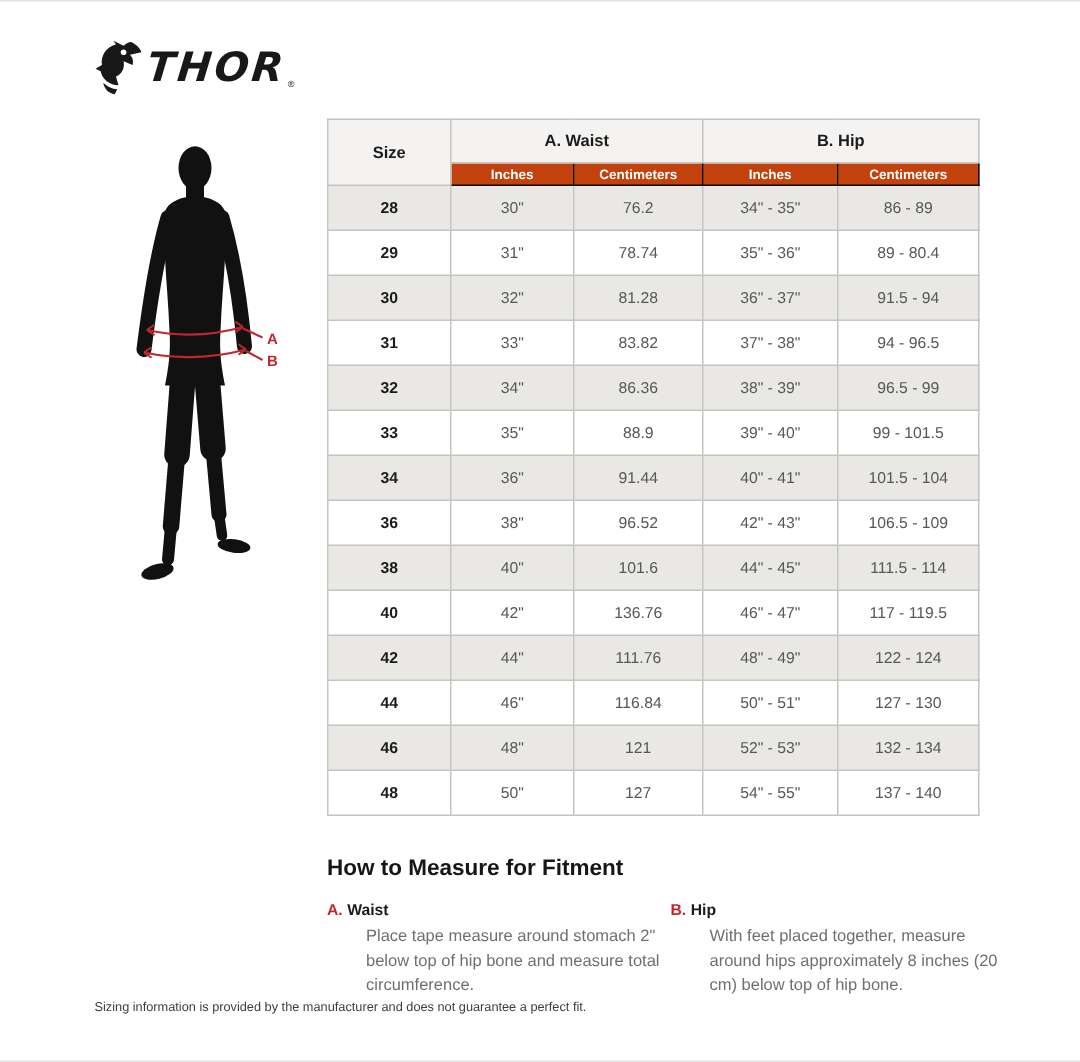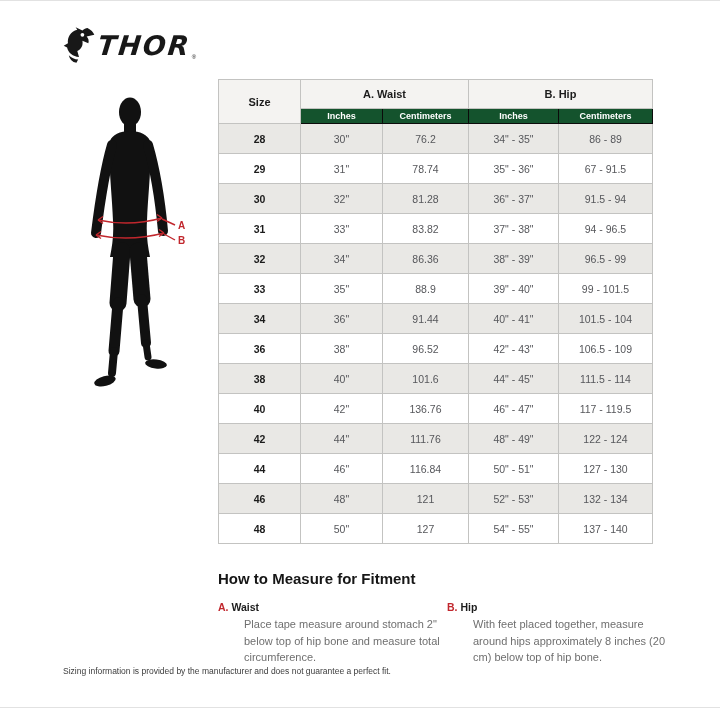--- a/index.html
+++ b/index.html
@@ -29,21 +29,21 @@
   .page-title { font-size:15px; font-weight:bold; color:#161616; margin-bottom:10px; }
 
   table.size-table { border-collapse:collapse; width:434px; table-layout:fixed;padding-left:28px; }
   table.size-table th, table.size-table td {
     border:1px solid #c3c3c1; text-align:center; vertical-align:middle;
   }
   tr.head-main th {
     background:#f4f3f1; font-size:11px; font-weight:bold; color:#1c1c1c; height:29px;
   }
   tr.head-sub th {
-    background:#14532d; color:#ffffff; font-size:9px; font-weight:bold; height:15px;
+    background:#c2410c; color:#ffffff; font-size:9px; font-weight:bold; height:15px;
     border-color:#0b0b0b;
   }
   tbody td { height:30px; font-size:10.5px; color:#56575b; background:#ffffff; }
   tbody tr:nth-child(odd) td { background:#e9e8e5; }
   tbody td.size-col { font-weight:bold; color:#1b1b1b; }
 
   
   .measure { margin-top:26px; }
   .measure h2 { font-size:15px; font-weight:bold; color:#161616; }
   .measure-cols { display:flex; margin-top:14px; }
@@ -134,21 +134,21 @@
             <td>30"</td>
             <td>76.2</td>
             <td>34" - 35"</td>
             <td>86 - 89</td>
           </tr>
           <tr>
             <td class="size-col">29</td>
             <td>31"</td>
             <td>78.74</td>
             <td>35" - 36"</td>
-            <td>67 - 91.5</td>
+            <td>89 - 80.4</td>
           </tr>
           <tr>
             <td class="size-col">30</td>
             <td>32"</td>
             <td>81.28</td>
             <td>36" - 37"</td>
             <td>91.5 - 94</td>
           </tr>
           <tr>
             <td class="size-col">31</td>

